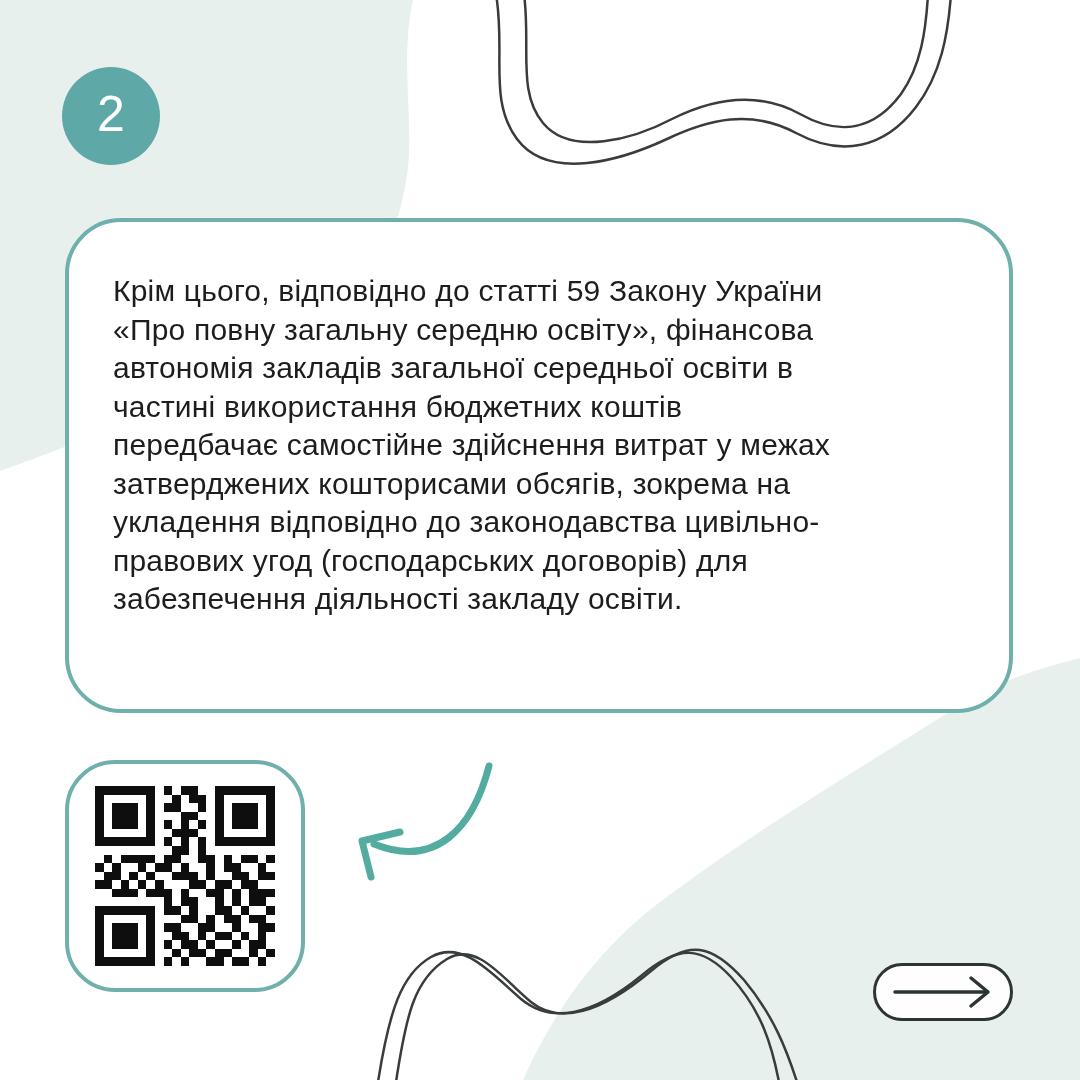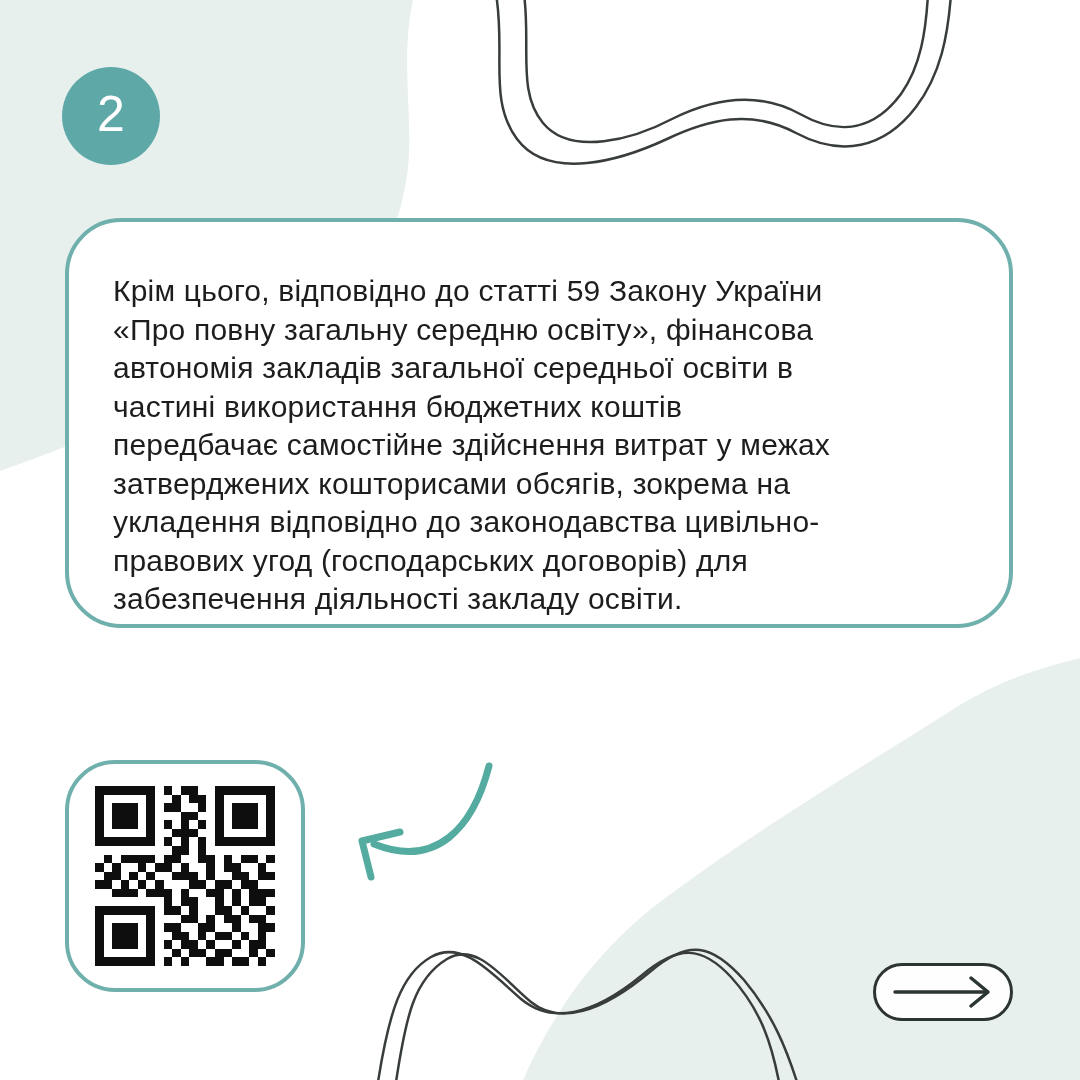--- a/index.html
+++ b/index.html
@@ -18,21 +18,21 @@
     background:#5fa8a8;
     display:flex;align-items:center;justify-content:center;
   }
   .step-circle span{
     color:#ffffff;font-size:50px;line-height:1;font-weight:400;
     transform:translateY(-2px);
   }
 
   .text-card{
     position:absolute;left:65px;top:218px;
-    width:948px;height:410px;box-sizing:border-box;
+    width:948px;height:495px;box-sizing:border-box;
     background:#ffffff;
     border:4px solid #6fb0ad;border-radius:56px;
     padding:50px 44px;
   }
   .body-text{
     margin:0;
     color:#1d1d1d;
     font-size:30px;line-height:38.5px;font-weight:400;
     white-space:pre-line;
     letter-spacing:0.2px;

